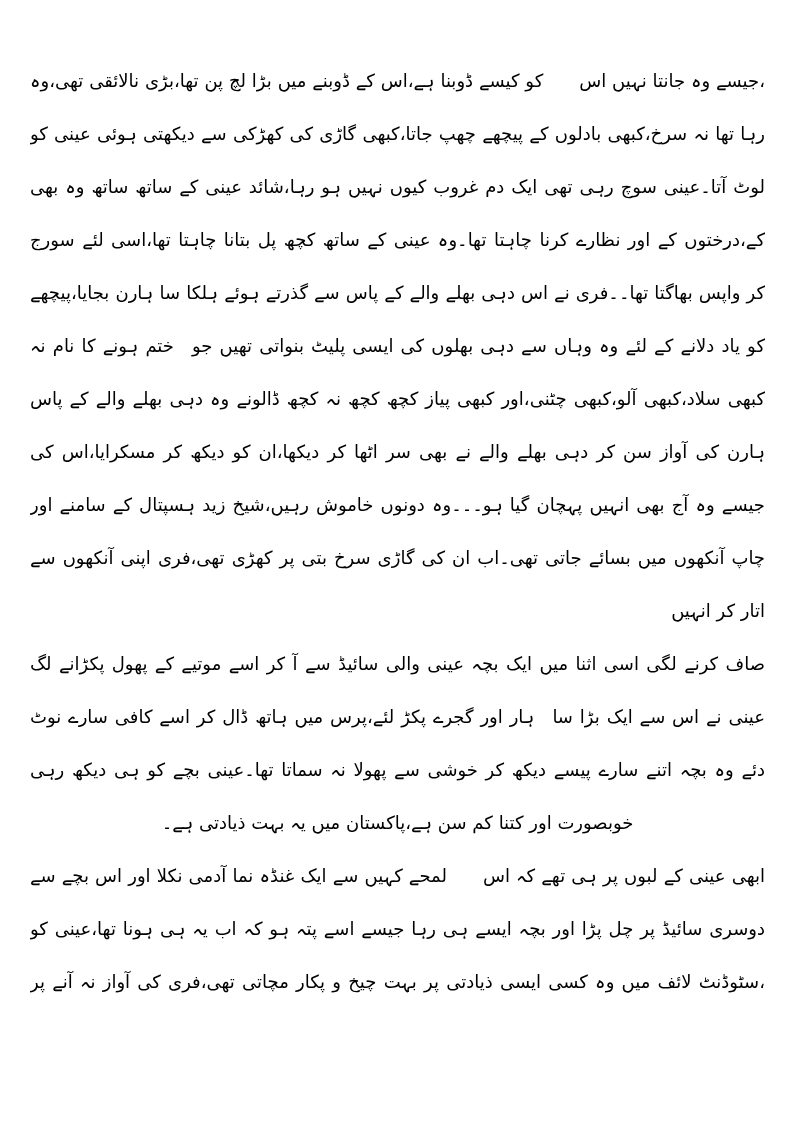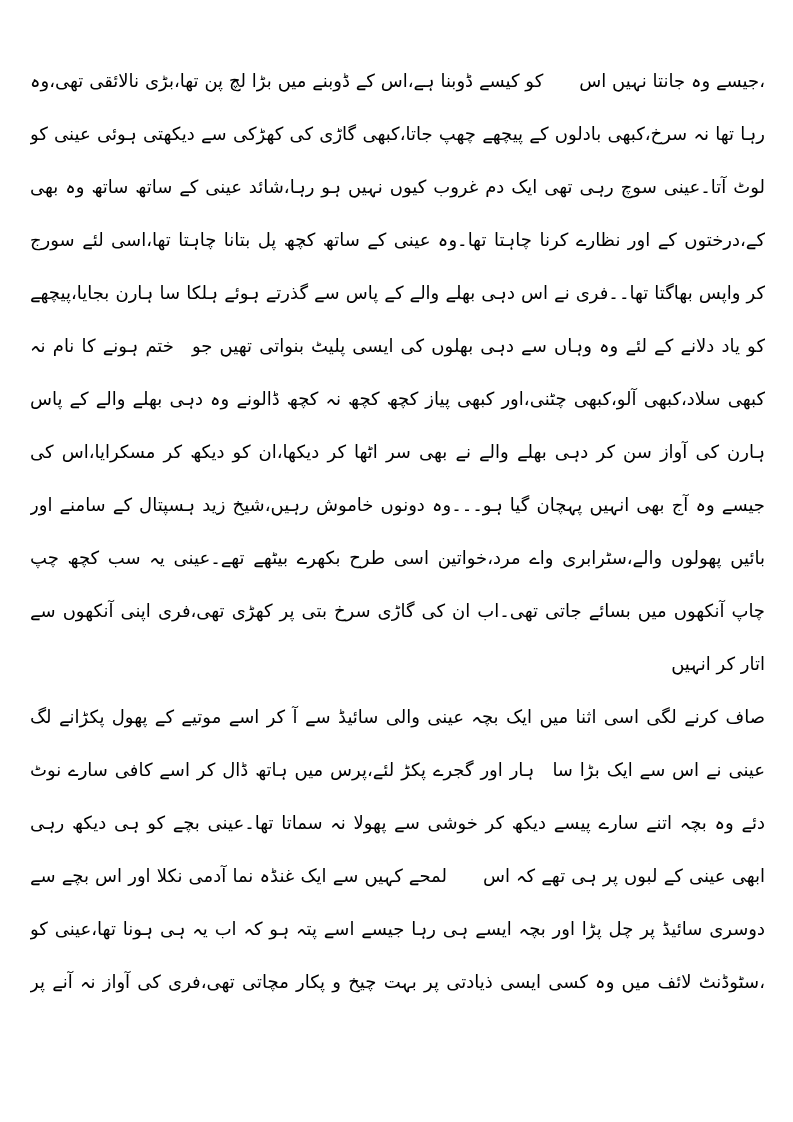--- a/index.html
+++ b/index.html
@@ -51,23 +51,23 @@
   <div class="textblock">
     <div class="line">،جیسے وہ جانتا نہیں اس  کو کیسے ڈوبنا ہے،اس کے ڈوبنے میں بڑا لچ پن تھا،بڑی نالائقی تھی،وہ نہ پیلا</div>
     <div class="line">رہا تھا نہ سرخ،کبھی بادلوں کے پیچھے چھپ جاتا،کبھی گاڑی کی کھڑکی سے دیکھتی ہوئی عینی کو دیکھنے دوبارہ</div>
     <div class="line">لوٹ آتا۔عینی سوچ رہی تھی ایک دم غروب کیوں نہیں ہو رہا،شائد عینی کے ساتھ ساتھ وہ بھی لاہور کی نہر</div>
     <div class="line">کے،درختوں کے اور نظارے کرنا چاہتا تھا۔وہ عینی کے ساتھ کچھ پل بتانا چاہتا تھا،اسی لئے سورج جاجا</div>
     <div class="line">کر واپس بھاگتا تھا۔۔فری نے اس دہی بھلے والے کے پاس سے گذرتے ہوئے ہلکا سا ہارن بجایا،پیچھے</div>
     <div class="line">کو یاد دلانے کے لئے وہ وہاں سے دہی بھلوں کی ایسی پلیٹ بنواتی تھیں جو ختم ہونے کا نام نہ لیتی تھی،</div>
     <div class="line">کبھی سلاد،کبھی آلو،کبھی چٹنی،اور کبھی پیاز کچھ کچھ نہ کچھ ڈالونے وہ دہی بھلے والے کے پاس پہنچ جاتیں،</div>
     <div class="line">ہارن کی آواز سن کر دہی بھلے والے نے بھی سر اٹھا کر دیکھا،ان کو دیکھ کر مسکرایا،اس کی مسکراہٹ ایسی تھی</div>
     <div class="line">جیسے وہ آج بھی انہیں پہچان گیا ہو۔۔۔وہ دونوں خاموش رہیں،شیخ زید ہسپتال کے سامنے اور دائیں</div>
-    <div class="line">بائیں پھولوں والے،سٹرابری واے مرد،خواتین اسی طرح بکھرے بیٹھے تھے۔عینی یہ سب کچھ چپ</div>
     <div class="line">چاپ آنکھوں میں بسائے جاتی تھی۔اب ان کی گاڑی سرخ بتی پر کھڑی تھی،فری اپنی آنکھوں سے گاگلز</div>
     <div class="line end-right">اتار کر انہیں</div>
     <div class="line">صاف کرنے لگی اسی اثنا میں ایک بچہ عینی والی سائیڈ سے آ کر اسے موتیے کے پھول پکڑانے لگ گیا۔</div>
     <div class="line">عینی نے اس سے ایک بڑا سا ہار اور گجرے پکڑ لئے،پرس میں ہاتھ ڈال کر اسے کافی سارے نوٹ پکڑا</div>
     <div class="line">دئے وہ بچہ اتنے سارے پیسے دیکھ کر خوشی سے پھولا نہ سماتا تھا۔عینی بچے کو ہی دیکھ رہی تھی،فری یہ بچہ کتنا</div>
+    <div class="line end-center">خوبصورت اور کتنا کم سن ہے،پاکستان میں یہ بہت ذیادتی ہے۔</div>
     <div class="line">ابھی عینی کے لبوں پر ہی تھے کہ اس  لمحے کہیں سے ایک غنڈہ نما آدمی نکلا اور اس بچے سے پیسے چھین کر</div>
     <div class="line">دوسری سائیڈ پر چل پڑا اور بچہ ایسے ہی رہا جیسے اسے پتہ ہو کہ اب یہ ہی ہونا تھا،عینی کو لگا اب فری چیخے گی</div>
     <div class="line">،سٹوڈنٹ لائف میں وہ کسی ایسی ذیادتی پر بہت چیخ و پکار مچاتی تھی،فری کی آواز نہ آنے پر عینی نے مڑ کر</div>
   </div>
 </div>
 
 </body></html>

